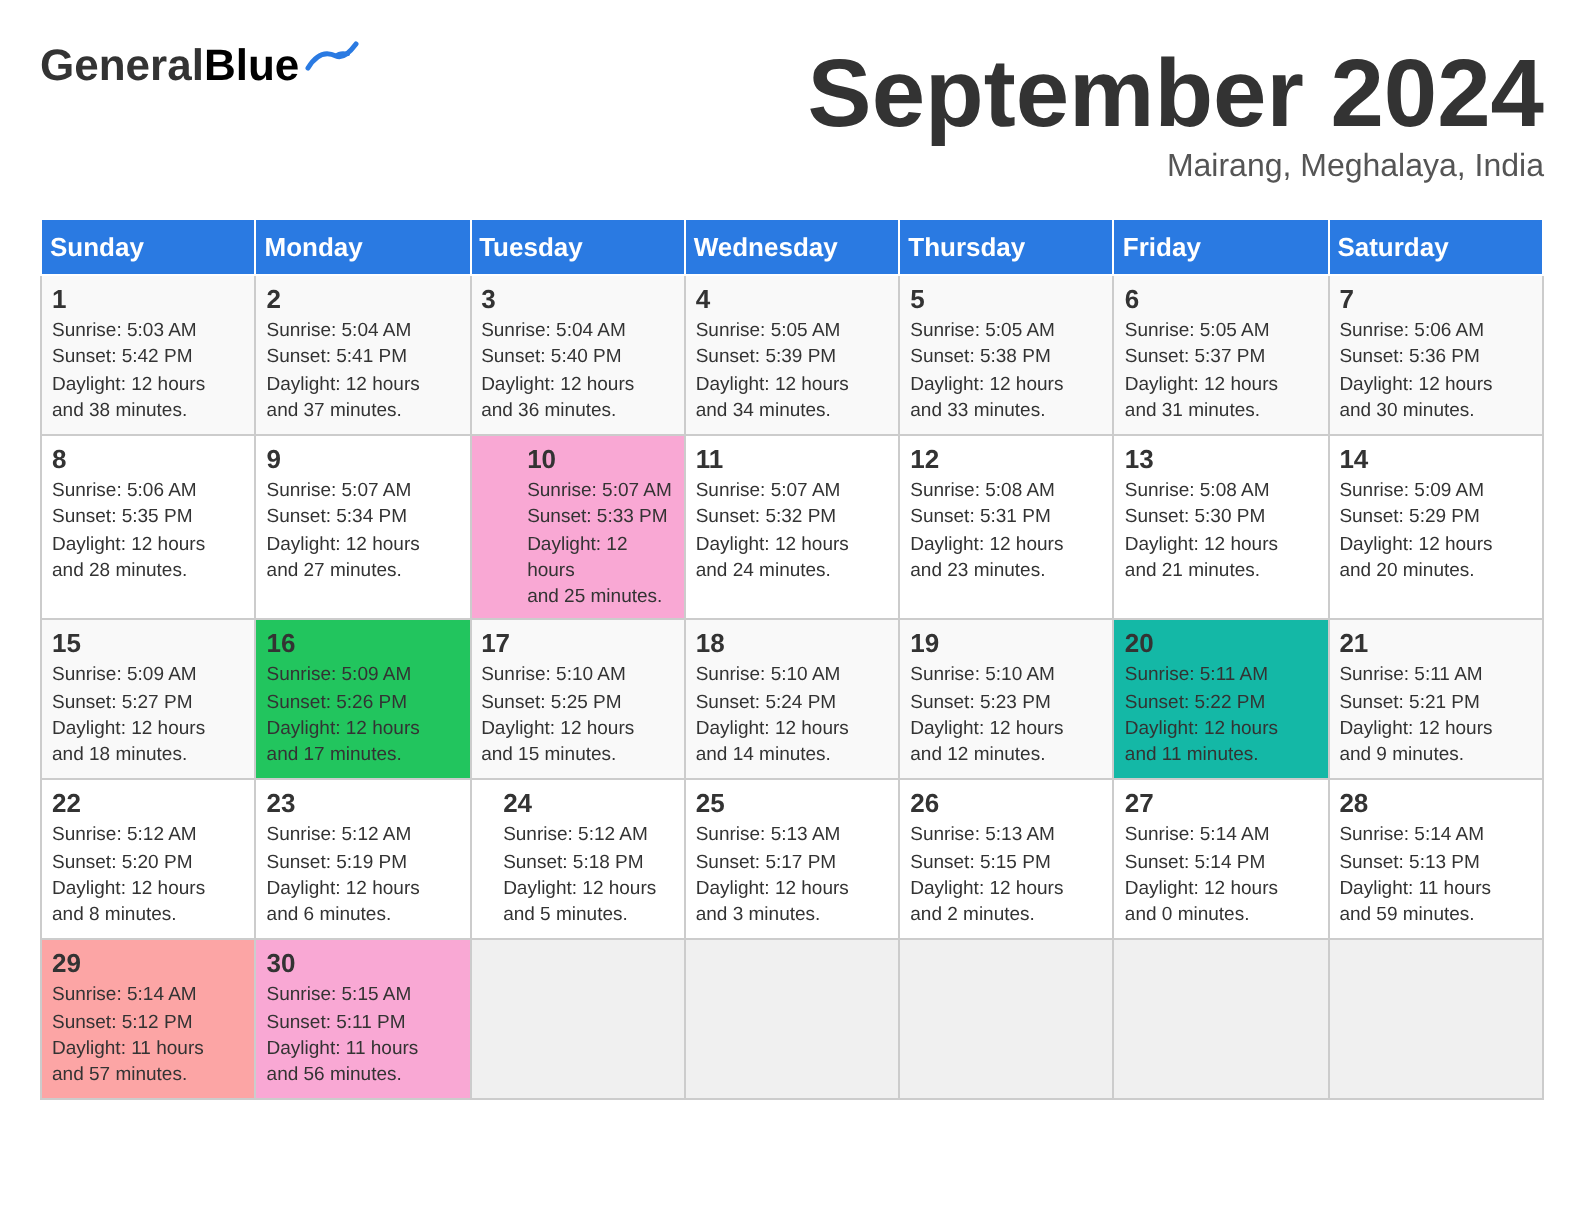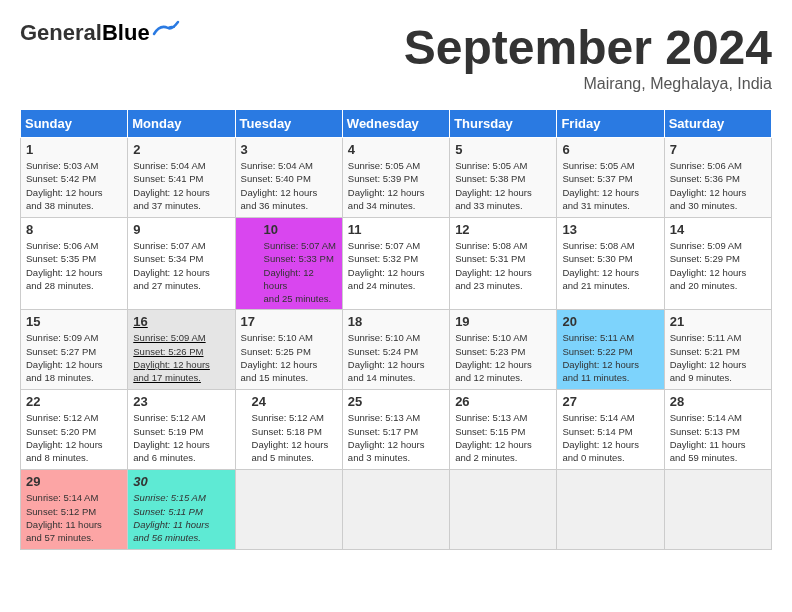--- a/index.html
+++ b/index.html
@@ -190,21 +190,21 @@
         </td>
         <td style="background: rgb(255, 255, 255);">
           <span class="day-num">9</span>
           <div class="day-info">
             Sunrise: 5:07 AM<br>
             Sunset: 5:34 PM<br>
             Daylight: 12 hours<br>
             and 27 minutes.
           </div>
         </td>
-        <td style="background: #d946ef; padding-left: 28px;">
+        <td style="background: #f9a8d4; padding-left: 28px;">
           <span class="day-num">10</span>
           <div class="day-info">
             Sunrise: 5:07 AM<br>
             Sunset: 5:33 PM<br>
             Daylight: 12 hours<br>
             and 25 minutes.
           </div>
         </td>
         <td style="background: rgb(255, 255, 255);">
           <span class="day-num">11</span>
@@ -246,21 +246,21 @@
       <tr>
         <td style="background: rgb(249, 249, 249);">
           <span class="day-num">15</span>
           <div class="day-info">
             Sunrise: 5:09 AM<br>
             Sunset: 5:27 PM<br>
             Daylight: 12 hours<br>
             and 18 minutes.
           </div>
         </td>
-        <td style="background: #e5e5e5; text-decoration: underline;">
+        <td style="background: #22c55e;">
           <span class="day-num">16</span>
           <div class="day-info">
             Sunrise: 5:09 AM<br>
             Sunset: 5:26 PM<br>
             Daylight: 12 hours<br>
             and 17 minutes.
           </div>
         </td>
         <td style="background: rgb(249, 249, 249);">
           <span class="day-num">17</span>
@@ -282,21 +282,21 @@
         </td>
         <td style="background: rgb(249, 249, 249);">
           <span class="day-num">19</span>
           <div class="day-info">
             Sunrise: 5:10 AM<br>
             Sunset: 5:23 PM<br>
             Daylight: 12 hours<br>
             and 12 minutes.
           </div>
         </td>
-        <td style="background: #7dd3fc; margin-left: 40px;">
+        <td style="background: #14b8a6; margin-left: 40px;">
           <span class="day-num">20</span>
           <div class="day-info">
             Sunrise: 5:11 AM<br>
             Sunset: 5:22 PM<br>
             Daylight: 12 hours<br>
             and 11 minutes.
           </div>
         </td>
         <td style="background: rgb(249, 249, 249); margin-left: 40px;">
           <span class="day-num">21</span>
@@ -376,21 +376,21 @@
       <tr>
         <td style="background: #fca5a5;">
           <span class="day-num">29</span>
           <div class="day-info">
             Sunrise: 5:14 AM<br>
             Sunset: 5:12 PM<br>
             Daylight: 11 hours<br>
             and 57 minutes.
           </div>
         </td>
-        <td style="background: #5eead4; font-style: italic;">
+        <td style="background: #f9a8d4;">
           <span class="day-num">30</span>
           <div class="day-info">
             Sunrise: 5:15 AM<br>
             Sunset: 5:11 PM<br>
             Daylight: 11 hours<br>
             and 56 minutes.
           </div>
         </td>
         <td class="empty-cell" style="background: rgb(240, 240, 240);"></td>
         <td class="empty-cell" style="background: rgb(240, 240, 240);"></td>

